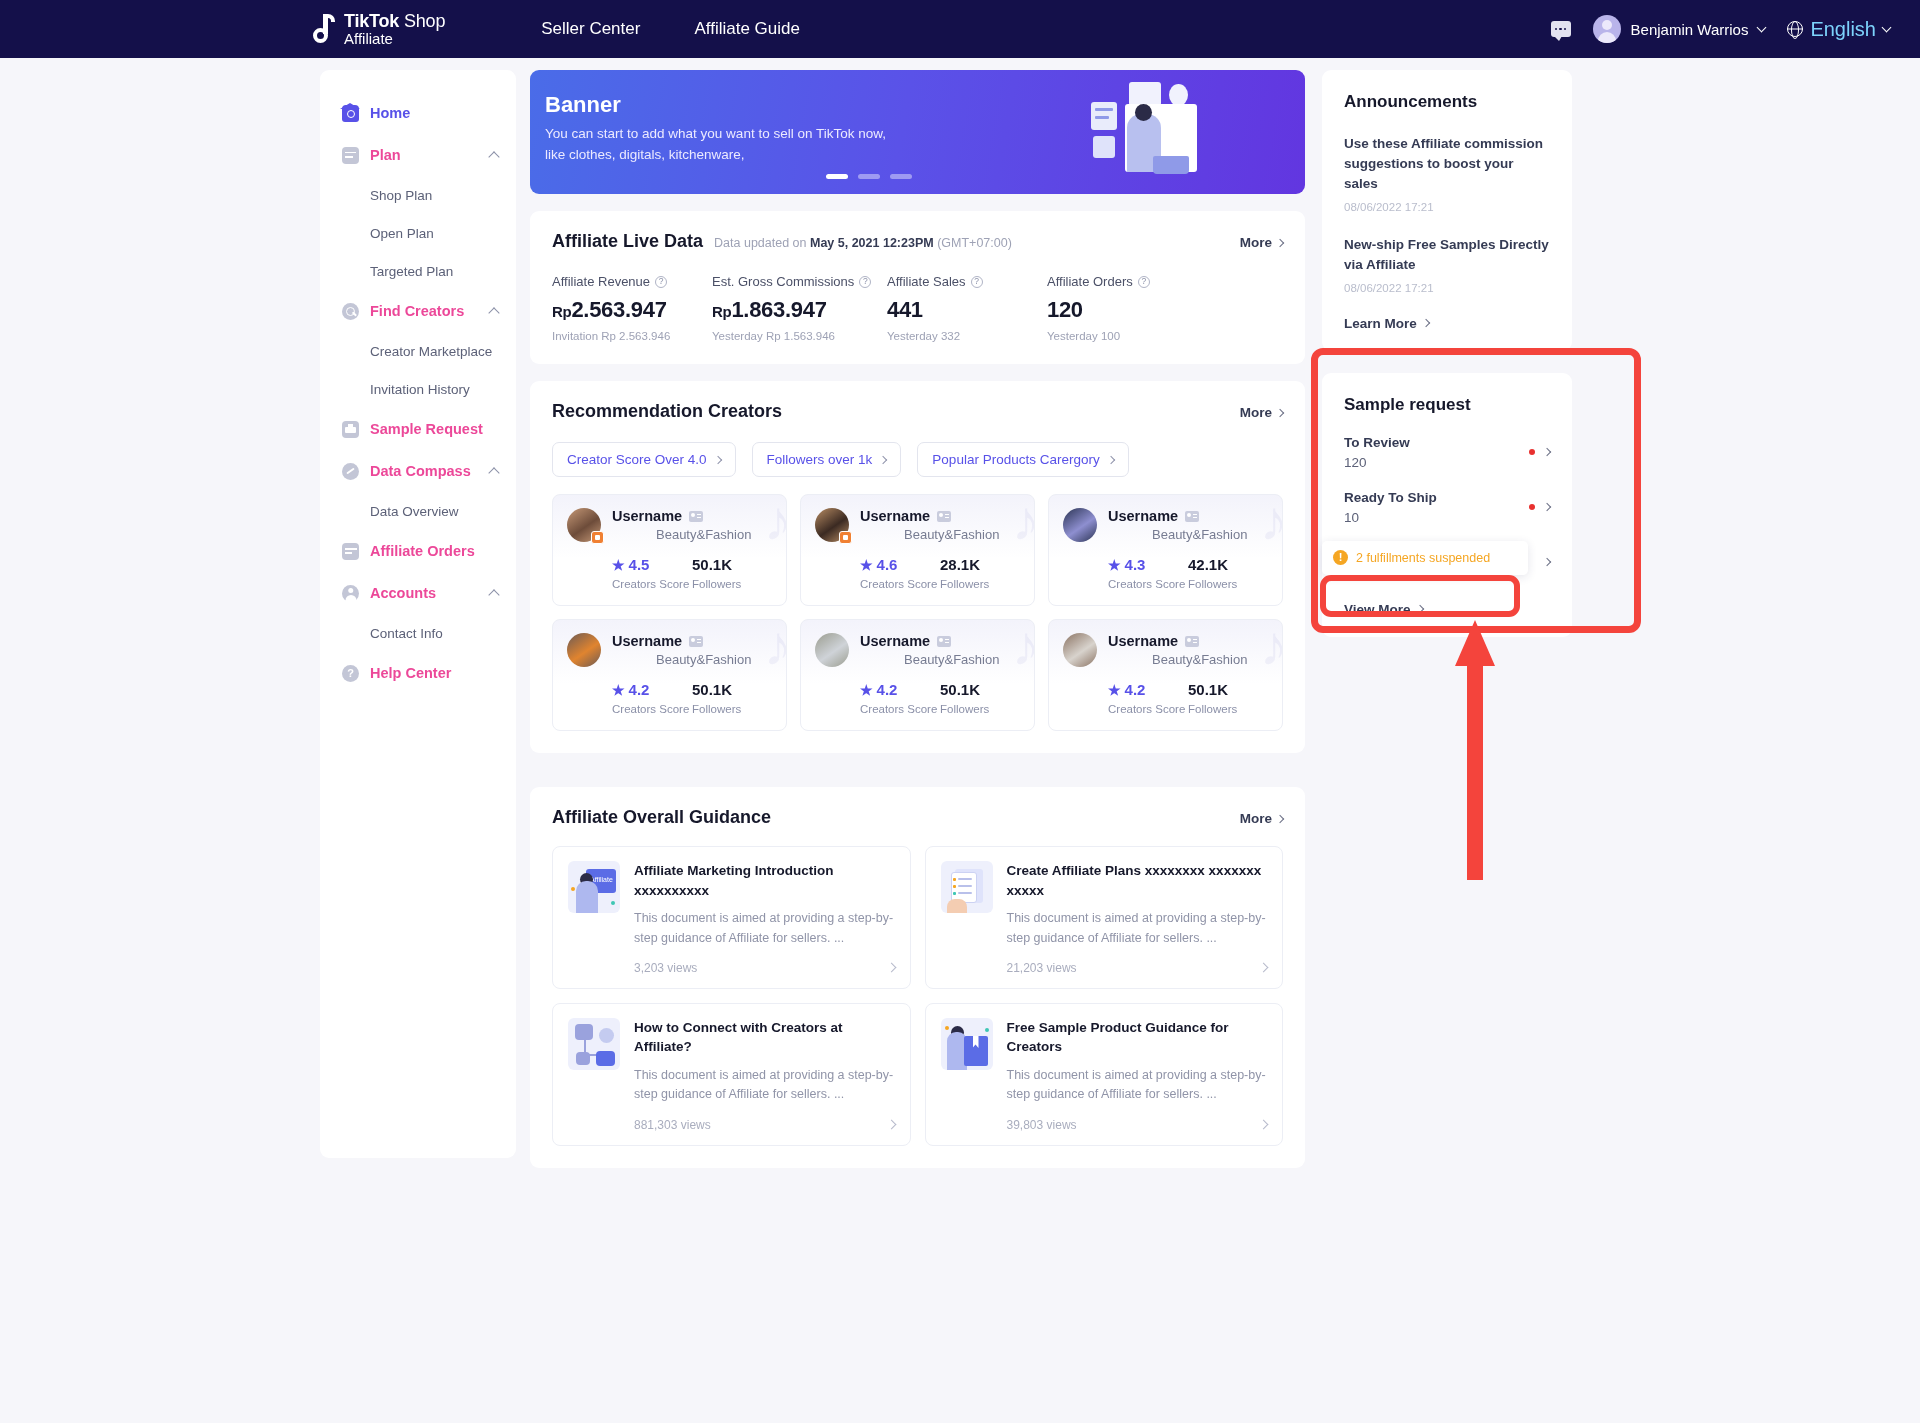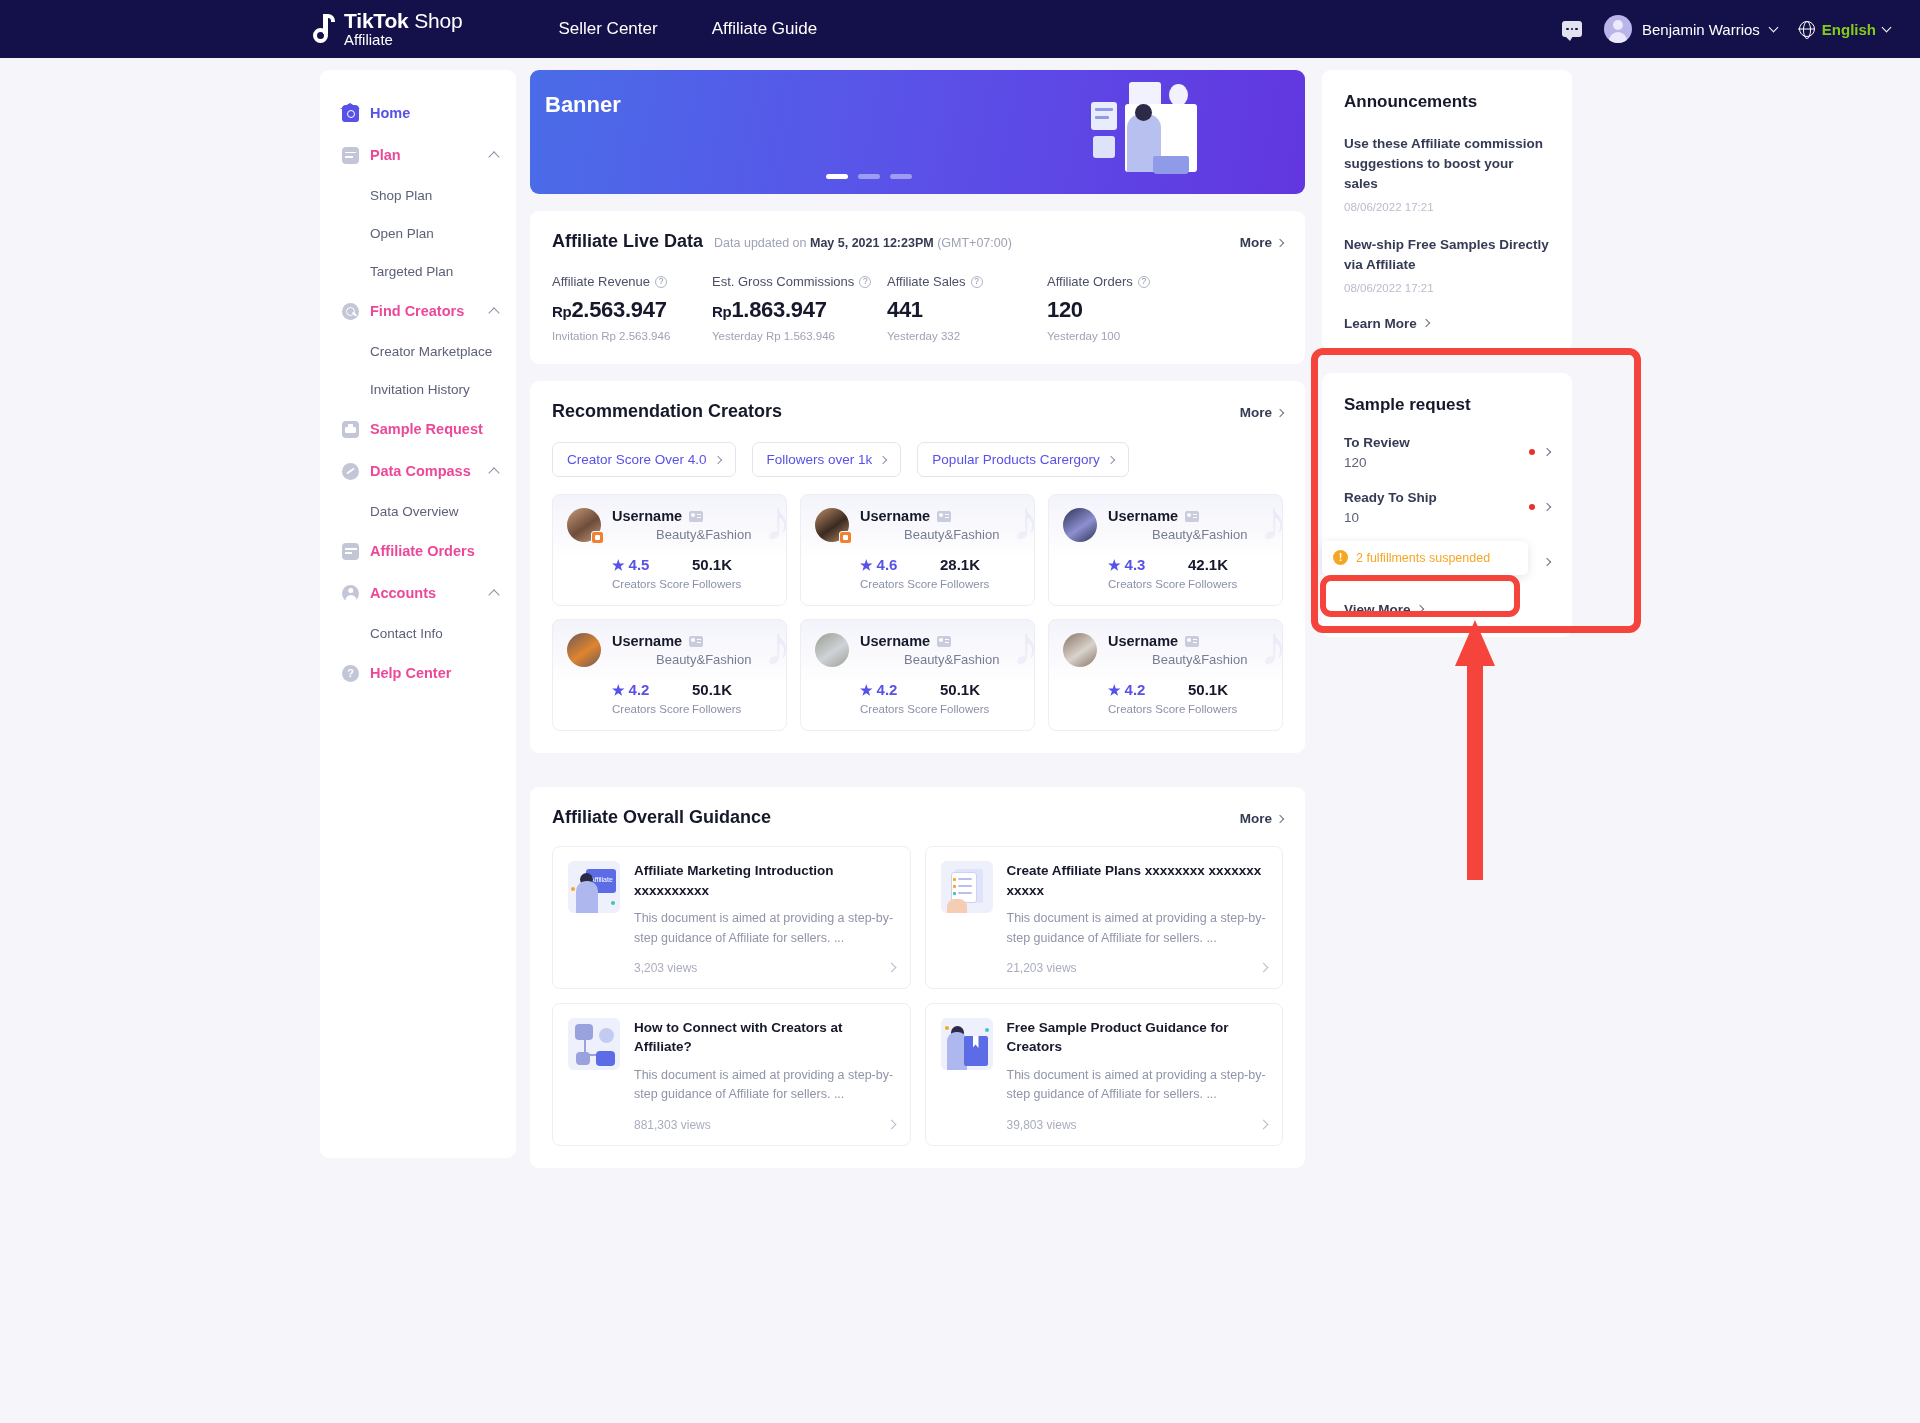--- a/index.html
+++ b/index.html
@@ -32,21 +32,21 @@
   }
   .tt-note .cyan {
     position: absolute; left: -2px; top: 12px; width: 15px; height: 15px; border-radius: 50%;
     border: 4px solid #25f4ee; z-index: -1;
   }
   .tt-note .pink {
     position: absolute; left: 4px; top: 16px; width: 15px; height: 15px; border-radius: 50%;
     border: 4px solid #fe2c55; z-index: -1;
   }
   .logo-text { color: #fff; line-height: 1.05; }
-  .logo-line1 { font-size: 21px; font-weight: 700; letter-spacing: -0.2px; }
+  .logo-line1 { font-size: 18px; font-weight: 700; letter-spacing: -0.2px; }
   .logo-line1 .light { font-weight: 400; }
   .logo-line2 { font-size: 15px; font-weight: 400; }
   .nav-link {
     color: #fff; font-size: 17px; font-weight: 500; margin-left: 54px; cursor: pointer;
     white-space: nowrap;
   }
   .nav-link.first { margin-left: 96px; }
   .topbar-right {
     margin-left: auto; margin-right: 30px; display: flex; align-items: center; gap: 22px;
   }
@@ -81,21 +81,21 @@
     width: 16px; height: 16px; border-radius: 50%; border: 1.5px solid #fff; position: relative;
   }
   .globe::before {
     content: ""; position: absolute; left: 50%; top: -1.5px; transform: translateX(-50%);
     width: 6px; height: 16px; border-radius: 50%; border: 1.4px solid #fff;
   }
   .globe::after {
     content: ""; position: absolute; left: -1.5px; top: 50%; transform: translateY(-50%);
     width: 16px; height: 0; border-top: 1.4px solid #fff;
   }
-  .lang-text { color: #84cc16; font-size: 15px; font-weight: bold; }
+  .lang-text { color: #7dd3fc; font-size: 20px; }
 
   
   .content { position: absolute; top: 58px; left: 0; width: 1920px; height: 1365px; }
 
   
   .sidebar {
     position: absolute; left: 320px; top: 12px; width: 196px; height: 1088px;
     background: #fff; border-radius: 9px;
     padding: 22px 0 0 0;
   }
@@ -504,20 +504,21 @@
             <span>?</span>
           </span>
         <span class="nav-label">Help Center</span>
       </div>
     </div>
 
     <div class="main-col">
 
       <div class="banner">
         <div class="banner-title">Banner</div>
+        <div class="banner-sub">You can start to add what you want to sell on TikTok now, like clothes, digitals, kitchenware,</div>
         <div class="banner-dots">
           <span class="bdot on"></span>
           <span class="bdot"></span>
           <span class="bdot"></span>
         </div>
         <div class="banner-art">
           <div class="ba-card ba-top"></div>
           <div class="ba-circ"></div>
           <div class="ba-card ba-left"></div>
           <div class="ba-card ba-left2"></div>

